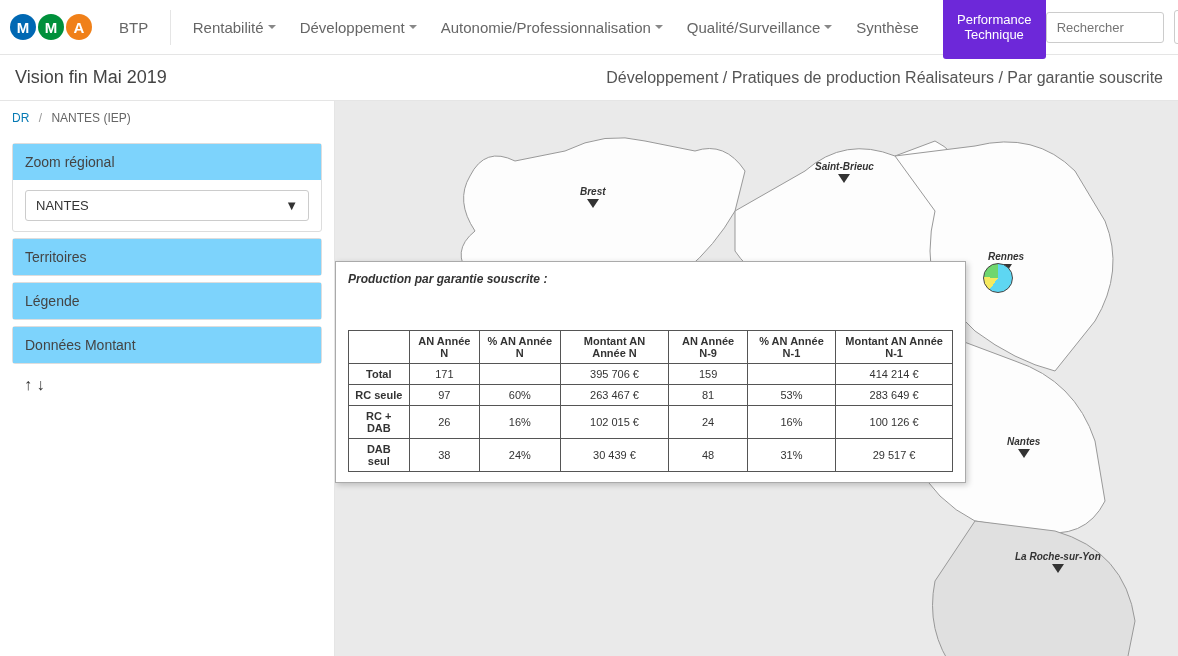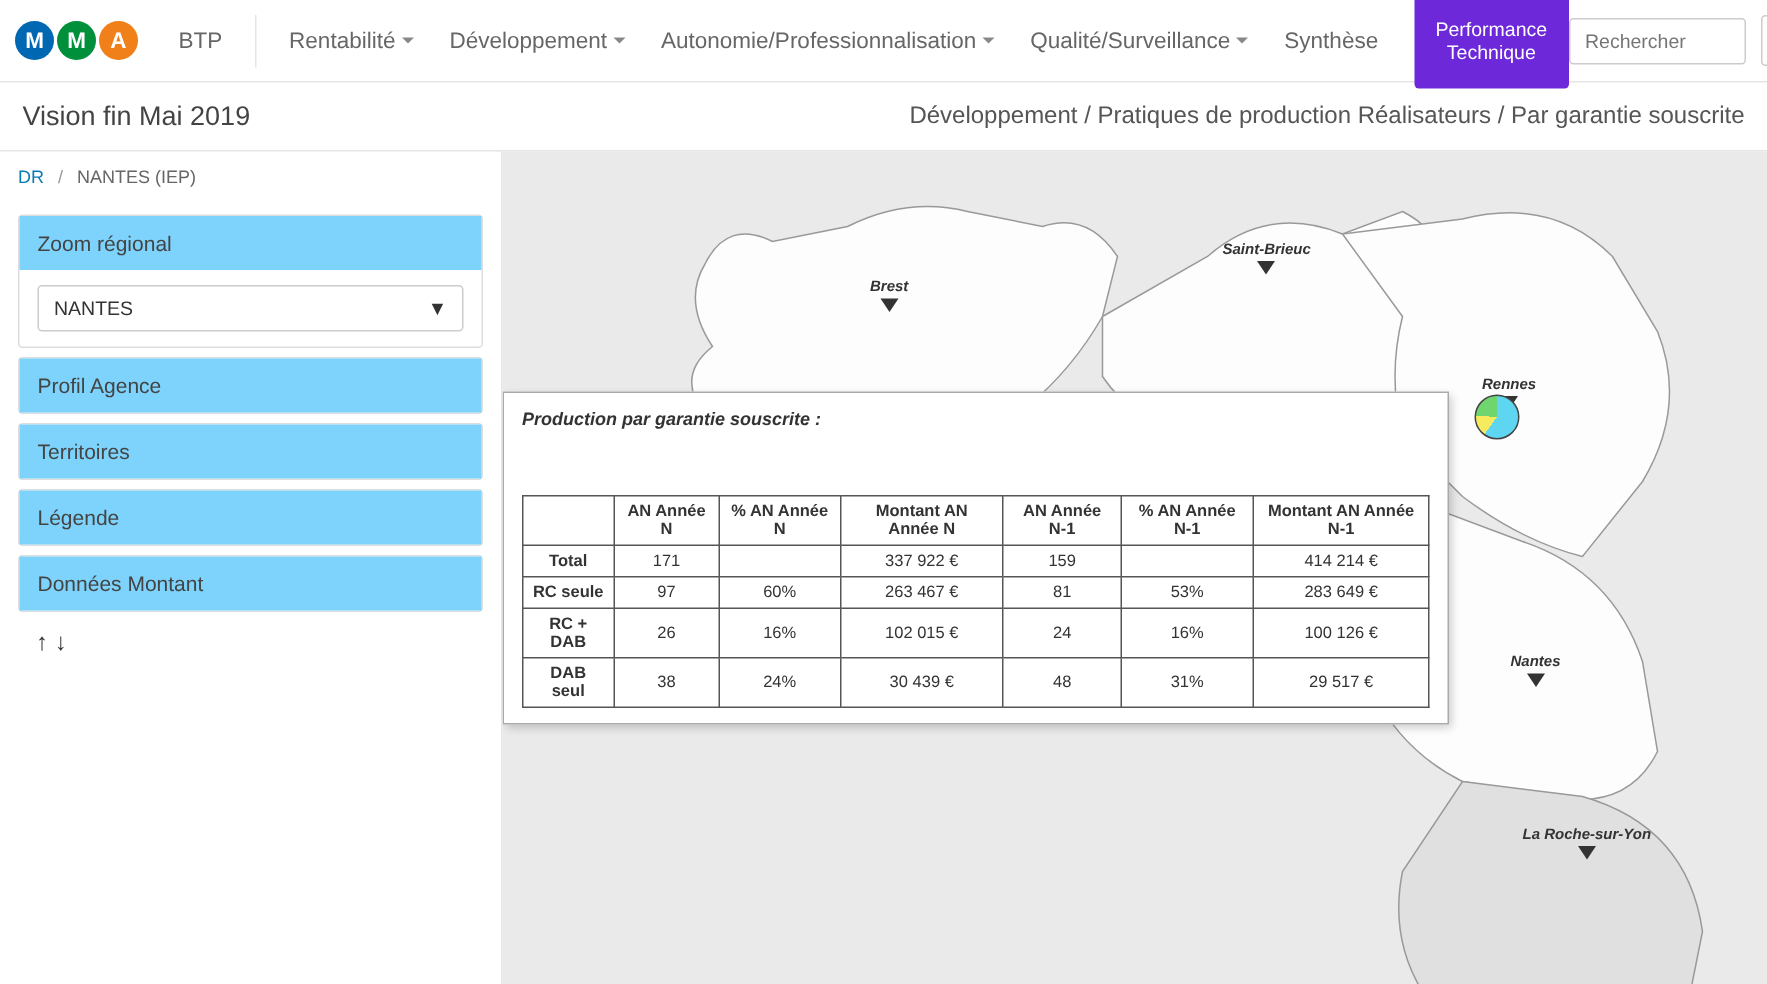--- a/index.html
+++ b/index.html
@@ -120,23 +120,20 @@
       <div class="panel-head">Zoom régional</div>
       <div class="panel-body">
         <div class="select">
           <span>NANTES</span>
           <span>▼</span>
         </div>
       </div>
     </div>
 
     <div class="panel">
-      <div class="panel-head">Profil Agence</div>
-    </div>
-    <div class="panel">
       <div class="panel-head">Territoires</div>
     </div>
     <div class="panel">
       <div class="panel-head">Légende</div>
     </div>
     <div class="panel">
       <div class="panel-head">Données Montant</div>
     </div>
     <div class="sort-icons">↑ ↓</div>
   </div>
@@ -162,31 +159,31 @@
 
     <div class="tooltip">
       <div class="tooltip-title">Production par garantie souscrite :</div>
       <table class="data-table">
         <thead>
           <tr>
             <th></th>
             <th>AN Année N</th>
             <th>% AN Année N</th>
             <th>Montant AN Année N</th>
-            <th>AN Année N-1</th>
+            <th>AN Année N-9</th>
             <th>% AN Année N-1</th>
             <th>Montant AN Année N-1</th>
           </tr>
         </thead>
         <tbody id="table-body">
             <tr>
               <td class="row-label">Total</td>
               <td>171</td>
               <td></td>
-              <td>337 922 €</td>
+              <td>395 706 €</td>
               <td>159</td>
               <td></td>
               <td>414 214 €</td>
             </tr>
             <tr>
               <td class="row-label">RC seule</td>
               <td>97</td>
               <td>60%</td>
               <td>263 467 €</td>
               <td>81</td>

